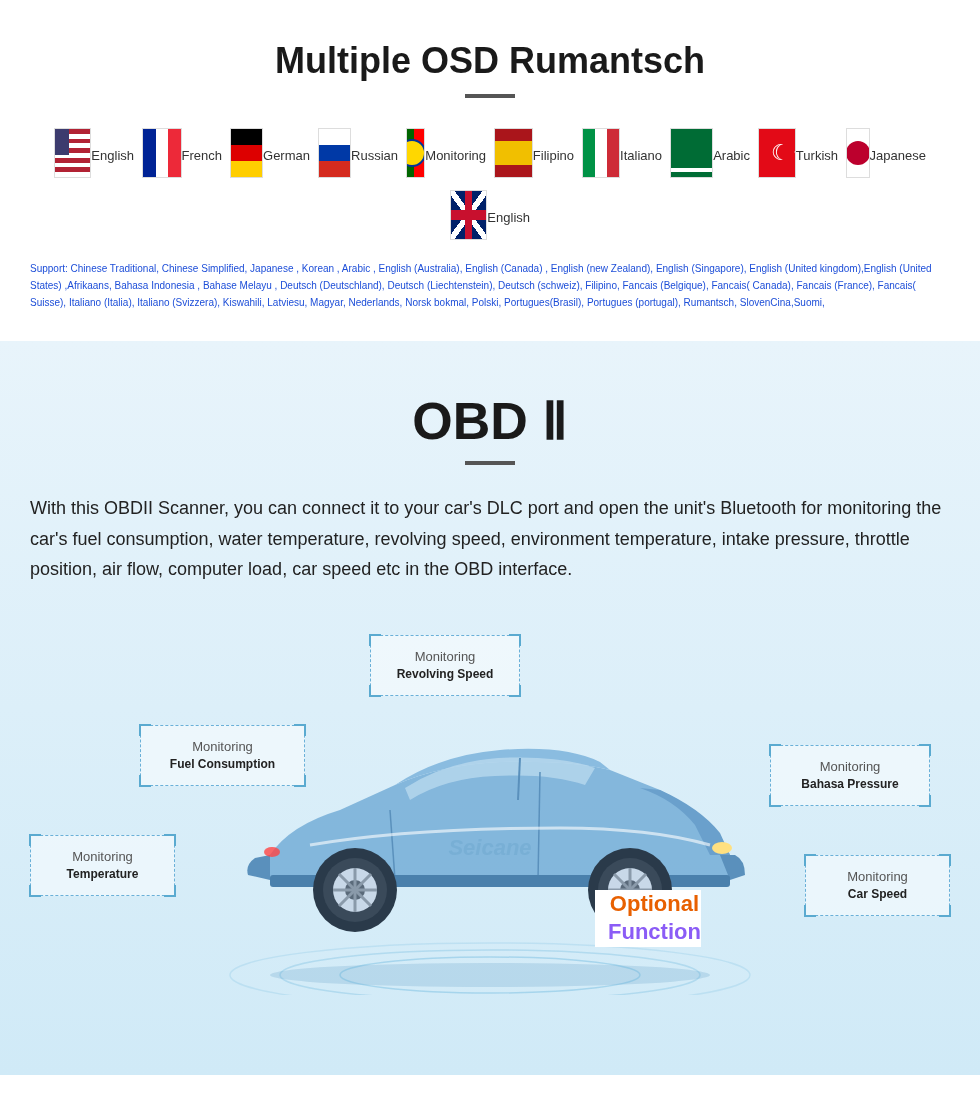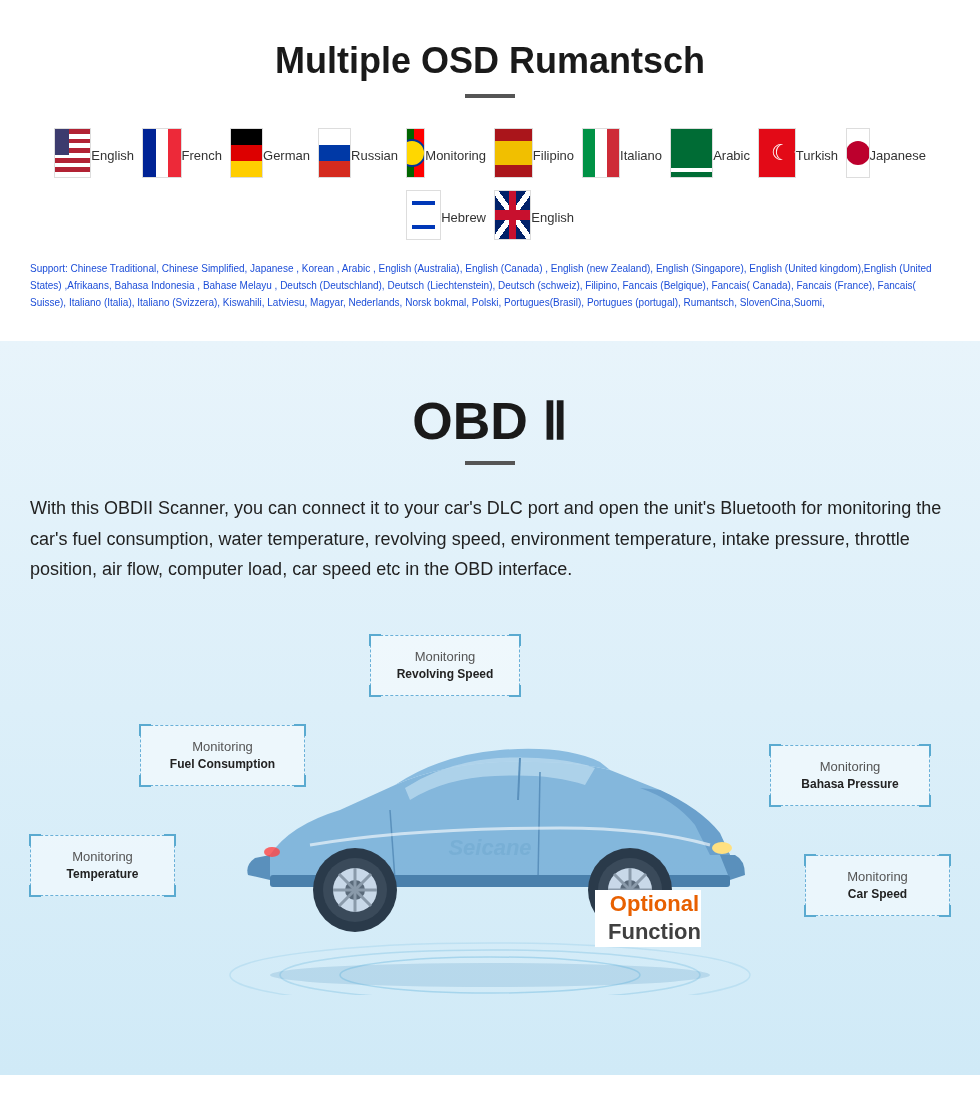--- a/index.html
+++ b/index.html
@@ -260,24 +260,20 @@
       </div>
       <div class="flag-item">
         <div class="flag-box flag-tr"></div>
         <span class="flag-label">Turkish</span>
       </div>
       <div class="flag-item">
         <div class="flag-box flag-jp"></div>
         <span class="flag-label">Japanese</span>
       </div>
       <div class="flag-item">
-        <div class="flag-box flag-il"></div>
-        <span class="flag-label">Hebrew</span>
-      </div>
-      <div class="flag-item">
         <div class="flag-box flag-gb"></div>
         <span class="flag-label">English</span>
       </div>
     </div>
 
   <p class="support-text">Support: Chinese Traditional, Chinese Simplified, Japanese , Korean , Arabic , English (Australia), English (Canada) , English (new Zealand), English (Singapore), English (United kingdom),English (United States) ,Afrikaans, Bahasa Indonesia , Bahase Melayu , Deutsch (Deutschland), Deutsch (Liechtenstein), Deutsch (schweiz), Filipino, Fancais (Belgique), Fancais( Canada), Fancais (France), Fancais( Suisse), Italiano (Italia), Italiano (Svizzera), Kiswahili, Latviesu, Magyar, Nederlands, Norsk bokmal, Polski, Portugues(Brasil), Portugues (portugal), Rumantsch, SlovenCina,Suomi,</p>
 </div>
 
 <div class="section-obd">
   <h2>OBD Ⅱ</h2>
@@ -383,17 +379,17 @@
         <ellipse cx="512" cy="168" rx="10" ry="6" fill="#ffe080"></ellipse>
 
         <ellipse cx="62" cy="172" rx="8" ry="5" fill="#ff4444" opacity="0.8"></ellipse>
 
         <text x="280" y="175" text-anchor="middle" font-size="22" font-style="italic" font-weight="bold" fill="rgba(100,160,200,0.35)" font-family="Arial">Seicane</text>
       </svg>
     </div>
 
     <div class="optional-badge" style="position:absolute; left:565px; top:275px; text-align:center;">
       <span style="display:block; font-size:22px; font-weight:700; color:#e86000;">Optional</span>
-      <span style="display:block; font-size:22px; font-weight:700; color:#404040;">Function</span>
+      <span style="display:block; font-size:22px; font-weight:700; color:#8b5cf6;">Function</span>
     </div>
 
   </div>
 </div>
 
 </body></html>

